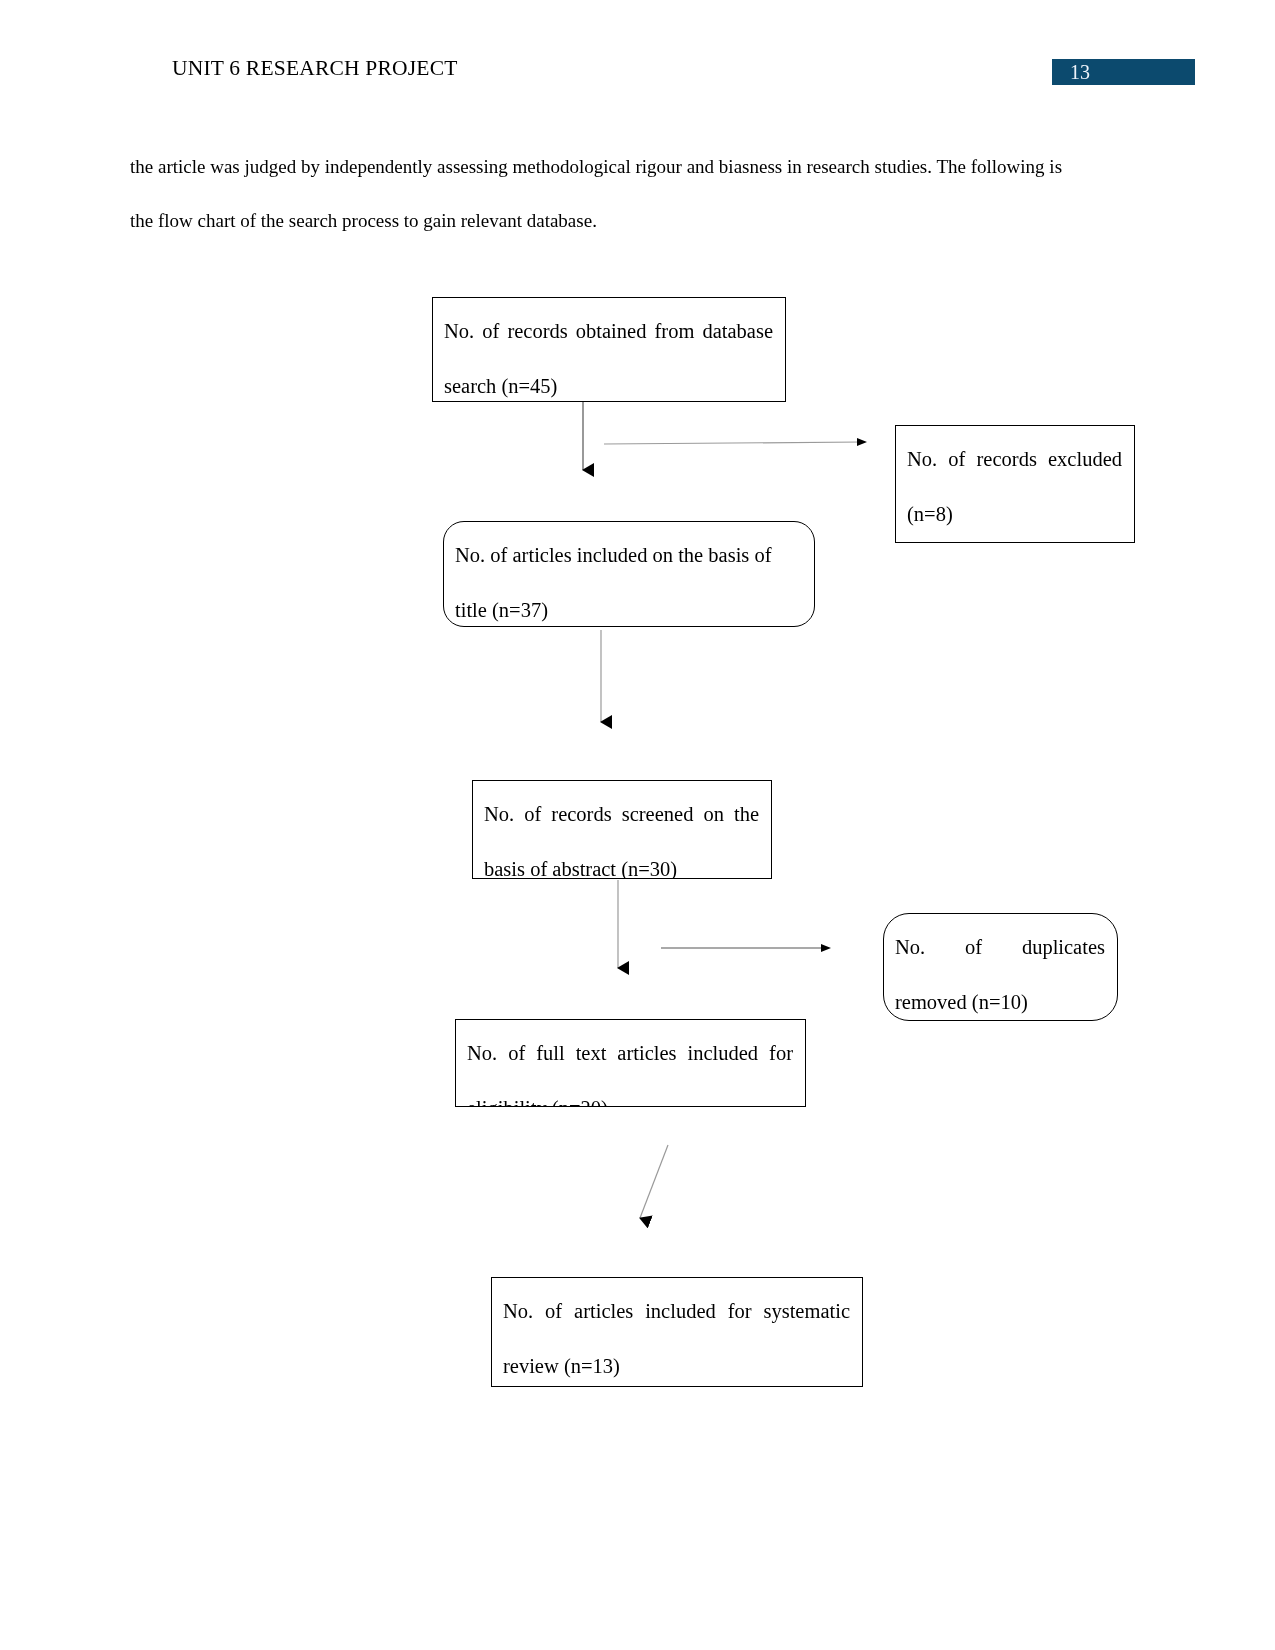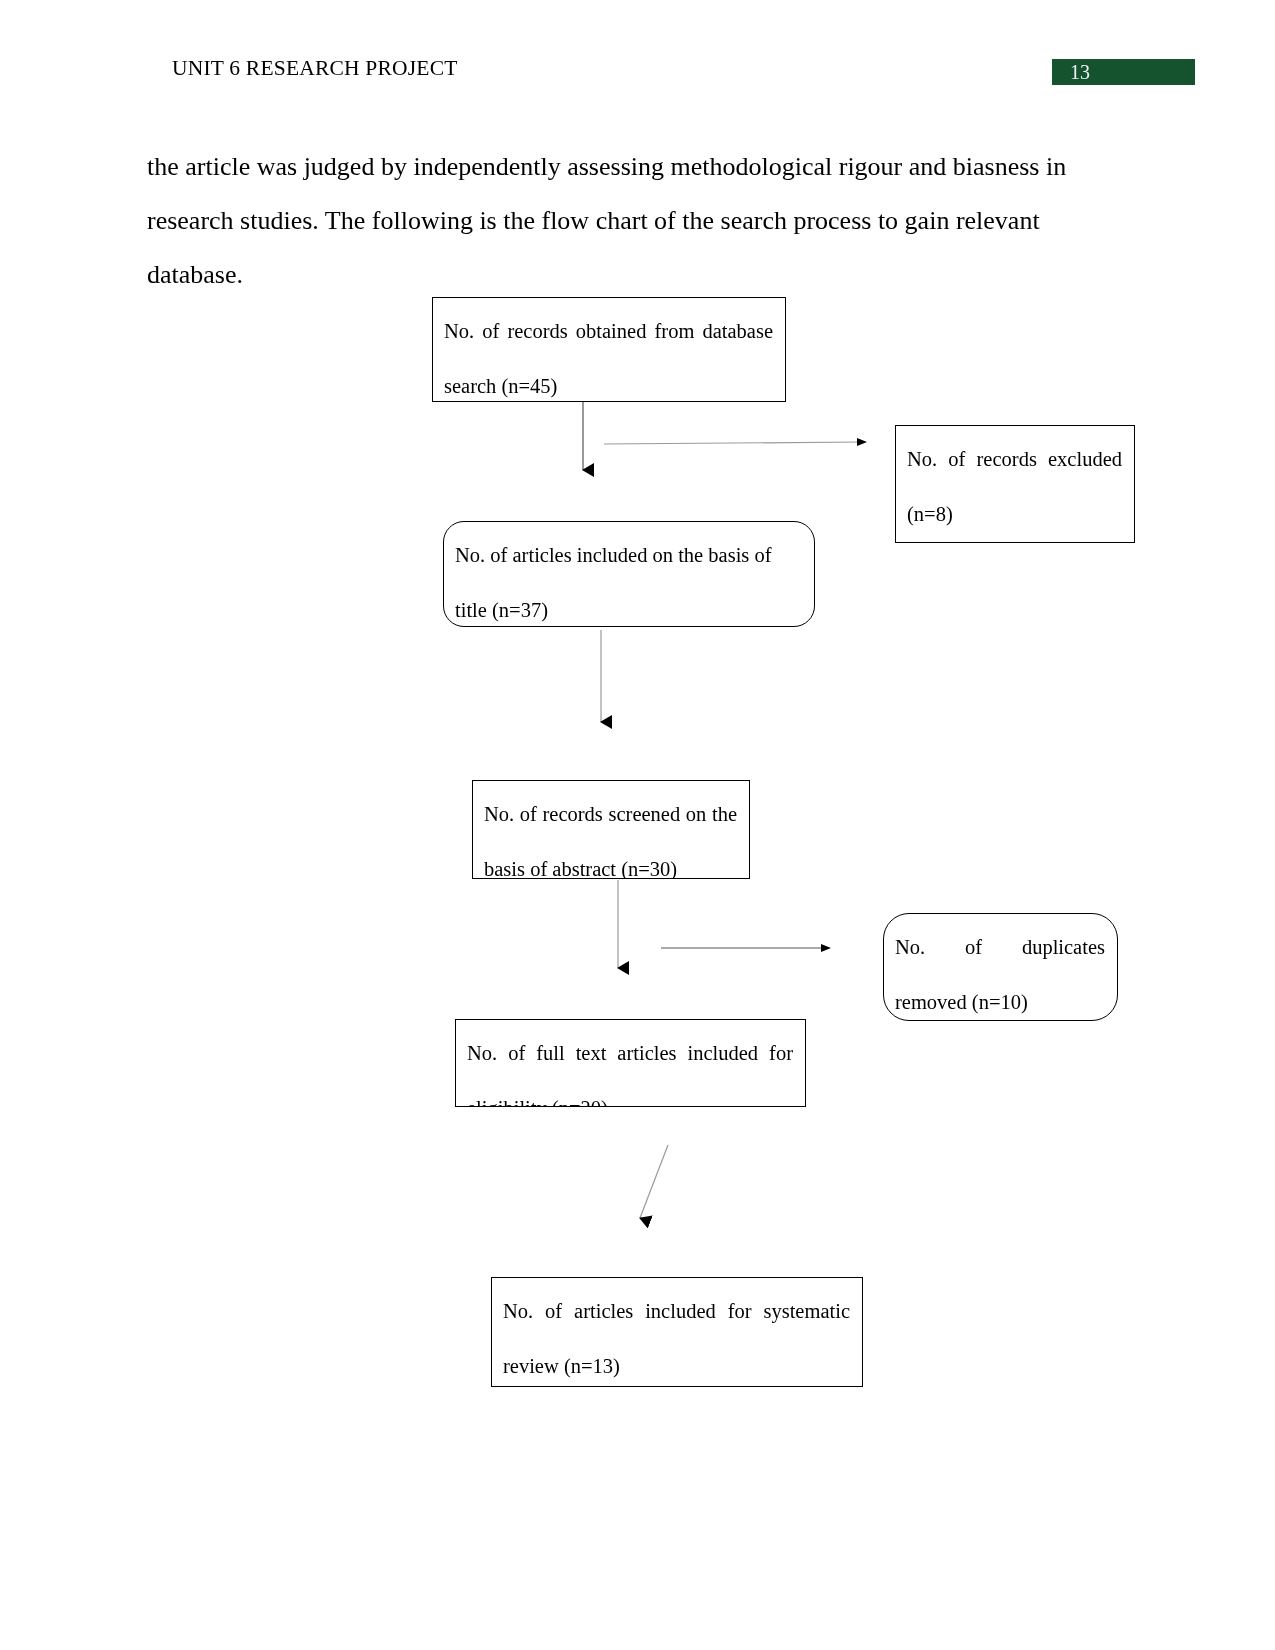--- a/index.html
+++ b/index.html
@@ -34,38 +34,38 @@
     font-size: 21.5px;
     letter-spacing: 0.2px;
     white-space: nowrap;
   }
   #page-number-badge {
     position: absolute;
     left: 1052px;
     top: 59px;
     width: 143px;
     height: 26px;
-    background: #14532d;
+    background: #0c4a6e;
   }
   #page-number-badge .num {
     position: absolute;
     left: 18px;
     top: 1px;
     font-size: 20px;
     color: #eef3fa;
     line-height: 24px;
   }
 
   
   #body-paragraph {
     position: absolute;
-    left: 147px;
+    left: 130px;
     top: 140px;
     width: 935px;
-    font-size: 26px;
+    font-size: 19px;
     line-height: 54px;
     text-align: left;
   }
 
   
   #flowchart {
     position: absolute;
     left: 0;
     top: 0;
     width: 1275px;
@@ -137,21 +137,21 @@
     </div>
 
     <div class="fc-box" style="left:895px; top:425px; width:240px; height:118px; text-align-last:left;">
       <span>No. of records excluded (n=8)</span>
     </div>
 
     <div class="fc-box" style="left:443px; top:521px; width:372px; height:106px; text-align:left;border-radius:21px;">
       <span>No. of articles included on the basis of title (n=37)</span>
     </div>
 
-    <div class="fc-box" style="left:472px; top:780px; width:278px; height:99px;">
+    <div class="fc-box" style="left:472px; top:780px; width:300px; height:99px;">
       <span>No. of records screened on the basis of abstract (n=30)</span>
     </div>
 
     <div class="fc-box" style="left:883px; top:913px; width:235px; height:108px;border-radius:26px;">
       <span>No. of duplicates removed (n=10)</span>
     </div>
 
     <div class="fc-box" style="left:455px; top:1019px; width:351px; height:88px;">
       <span>No. of full text articles included for eligibility (n=20)</span>
     </div>

